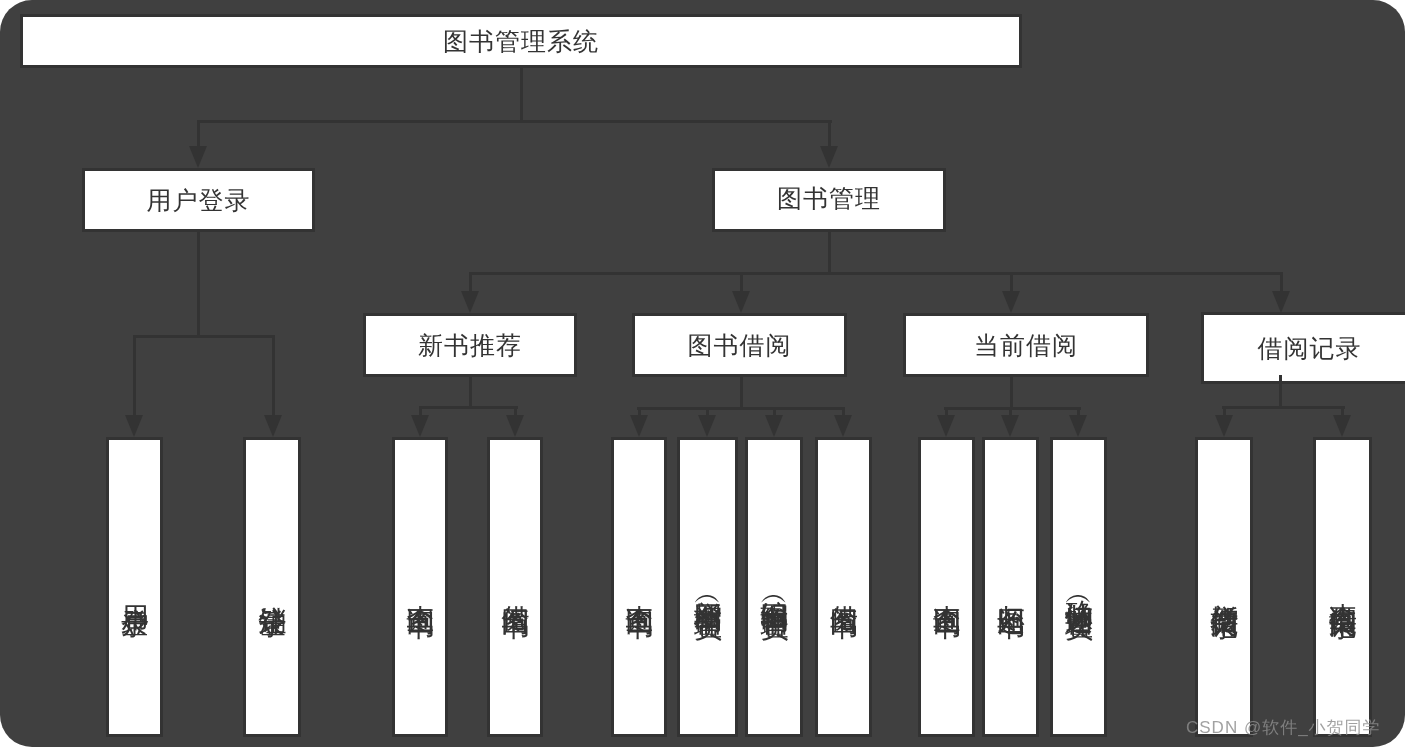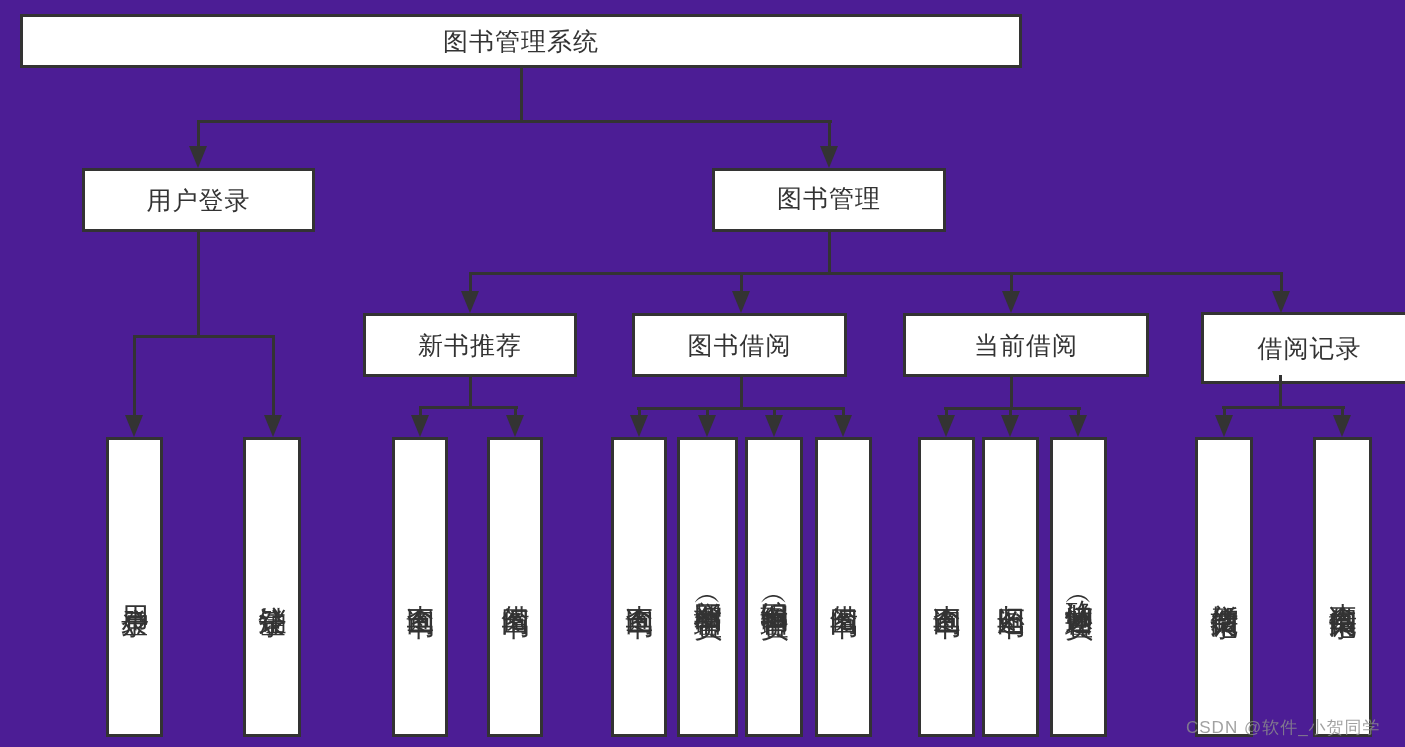--- a/index.html
+++ b/index.html
@@ -1,18 +1,18 @@
 <!DOCTYPE html>
 <html><head>
 <meta charset="utf-8">
 <style>
   html,body{margin:0;padding:0;background:#ffffff;}
   .stage{
-    position:relative;width:1405px;height:747px;background:#4c1d95;
-    font-family:"Liberation Sans",sans-serif;overflow:hidden;
+    position:relative;width:1405px;height:747px;background:#404040;
+    font-family:"Liberation Sans",sans-serif;overflow:hidden;border-radius:32px;
   }
   .hbox{
     position:absolute;box-sizing:border-box;border:3px solid #333333;background:#ffffff;
     display:flex;align-items:center;justify-content:center;
   }
   .hlabel{
     font-size:25px;color:#333333;letter-spacing:1px;line-height:1;white-space:nowrap;
   }
   .vbox{
     position:absolute;box-sizing:border-box;border:3px solid #333333;background:#ffffff;

